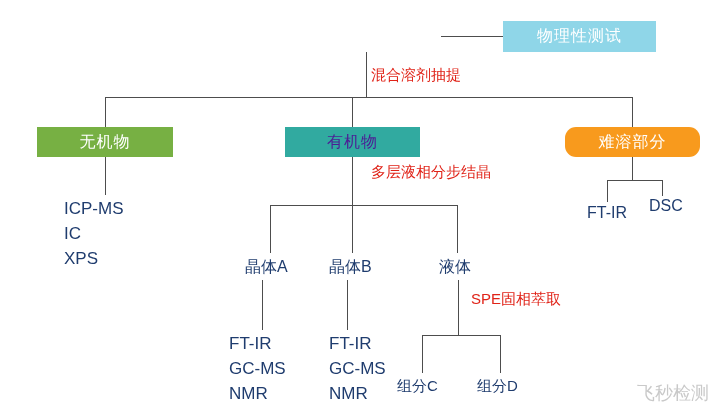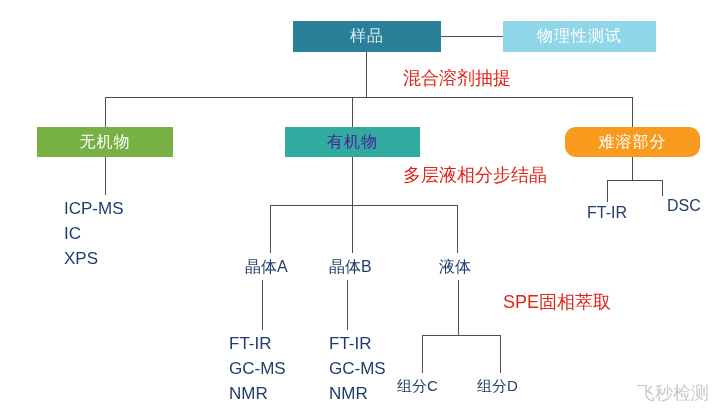--- a/index.html
+++ b/index.html
@@ -35,23 +35,22 @@
   .node-label {
     position: absolute;
     color: #1f3c6e;
     font-size: 16px;
     white-space: nowrap;
   }
   .node-label.small { font-size: 15px; }
   .process-label {
     position: absolute;
     color: #e02318;
-    font-size: 18px;
+    font-size: 15px;
     white-space: nowrap;
-    margin-left: 32px;
   }
   .methods {
     position: absolute;
     color: #1f3c6e;
     font-size: 17px;
     line-height: 25px;
     white-space: nowrap;
   }
   .watermark {
     position: absolute;
@@ -59,23 +58,20 @@
     font-size: 18px;
     white-space: nowrap;
     text-align: right;
   }
 </style>
 </head>
 <body>
 
 <div class="canvas">
 
-  <div class="box box-sample" style="left:293px; top:21px; width:148px; height:31px;">
-    <span>样品</span>
-  </div>
   <div class="box box-physical" style="left:503px; top:21px; width:153px; height:31px;">
     <span>物理性测试</span>
   </div>
 
   <div class="hline" style="left:441px; top:36px; width:62px;"></div>
 
   <div class="vline" style="left:366px; top:52px; height:45px;"></div>
   <div class="process-label" style="left:371px; top:66px;">混合溶剂抽提</div>
   <div class="hline" style="left:105px; top:97px; width:527px;"></div>
   <div class="vline" style="left:105px; top:97px; height:30px;"></div>
@@ -130,17 +126,17 @@
   <div class="vline" style="left:422px; top:335px; height:38px;"></div>
   <div class="vline" style="left:500px; top:335px; height:38px;"></div>
   <div class="node-label small" style="left:397px; top:377px;">组分C</div>
   <div class="node-label small" style="left:477px; top:377px;">组分D</div>
 
   <div class="vline" style="left:632px; top:157px; height:23px;"></div>
   <div class="hline" style="left:607px; top:180px; width:55px;"></div>
   <div class="vline" style="left:607px; top:180px; height:22px;"></div>
   <div class="vline" style="left:662px; top:180px; height:16px;"></div>
   <div class="node-label" style="left:587px; top:204px;">FT-IR</div>
-  <div class="node-label" style="left:667px; top:197px;">DSC</div>
+  <div class="node-label" style="left:649px; top:197px;">DSC</div>
 
   <div class="watermark" style="left:637px; top:381px;">飞秒检测</div>
 
 </div>
 
 </body></html>

